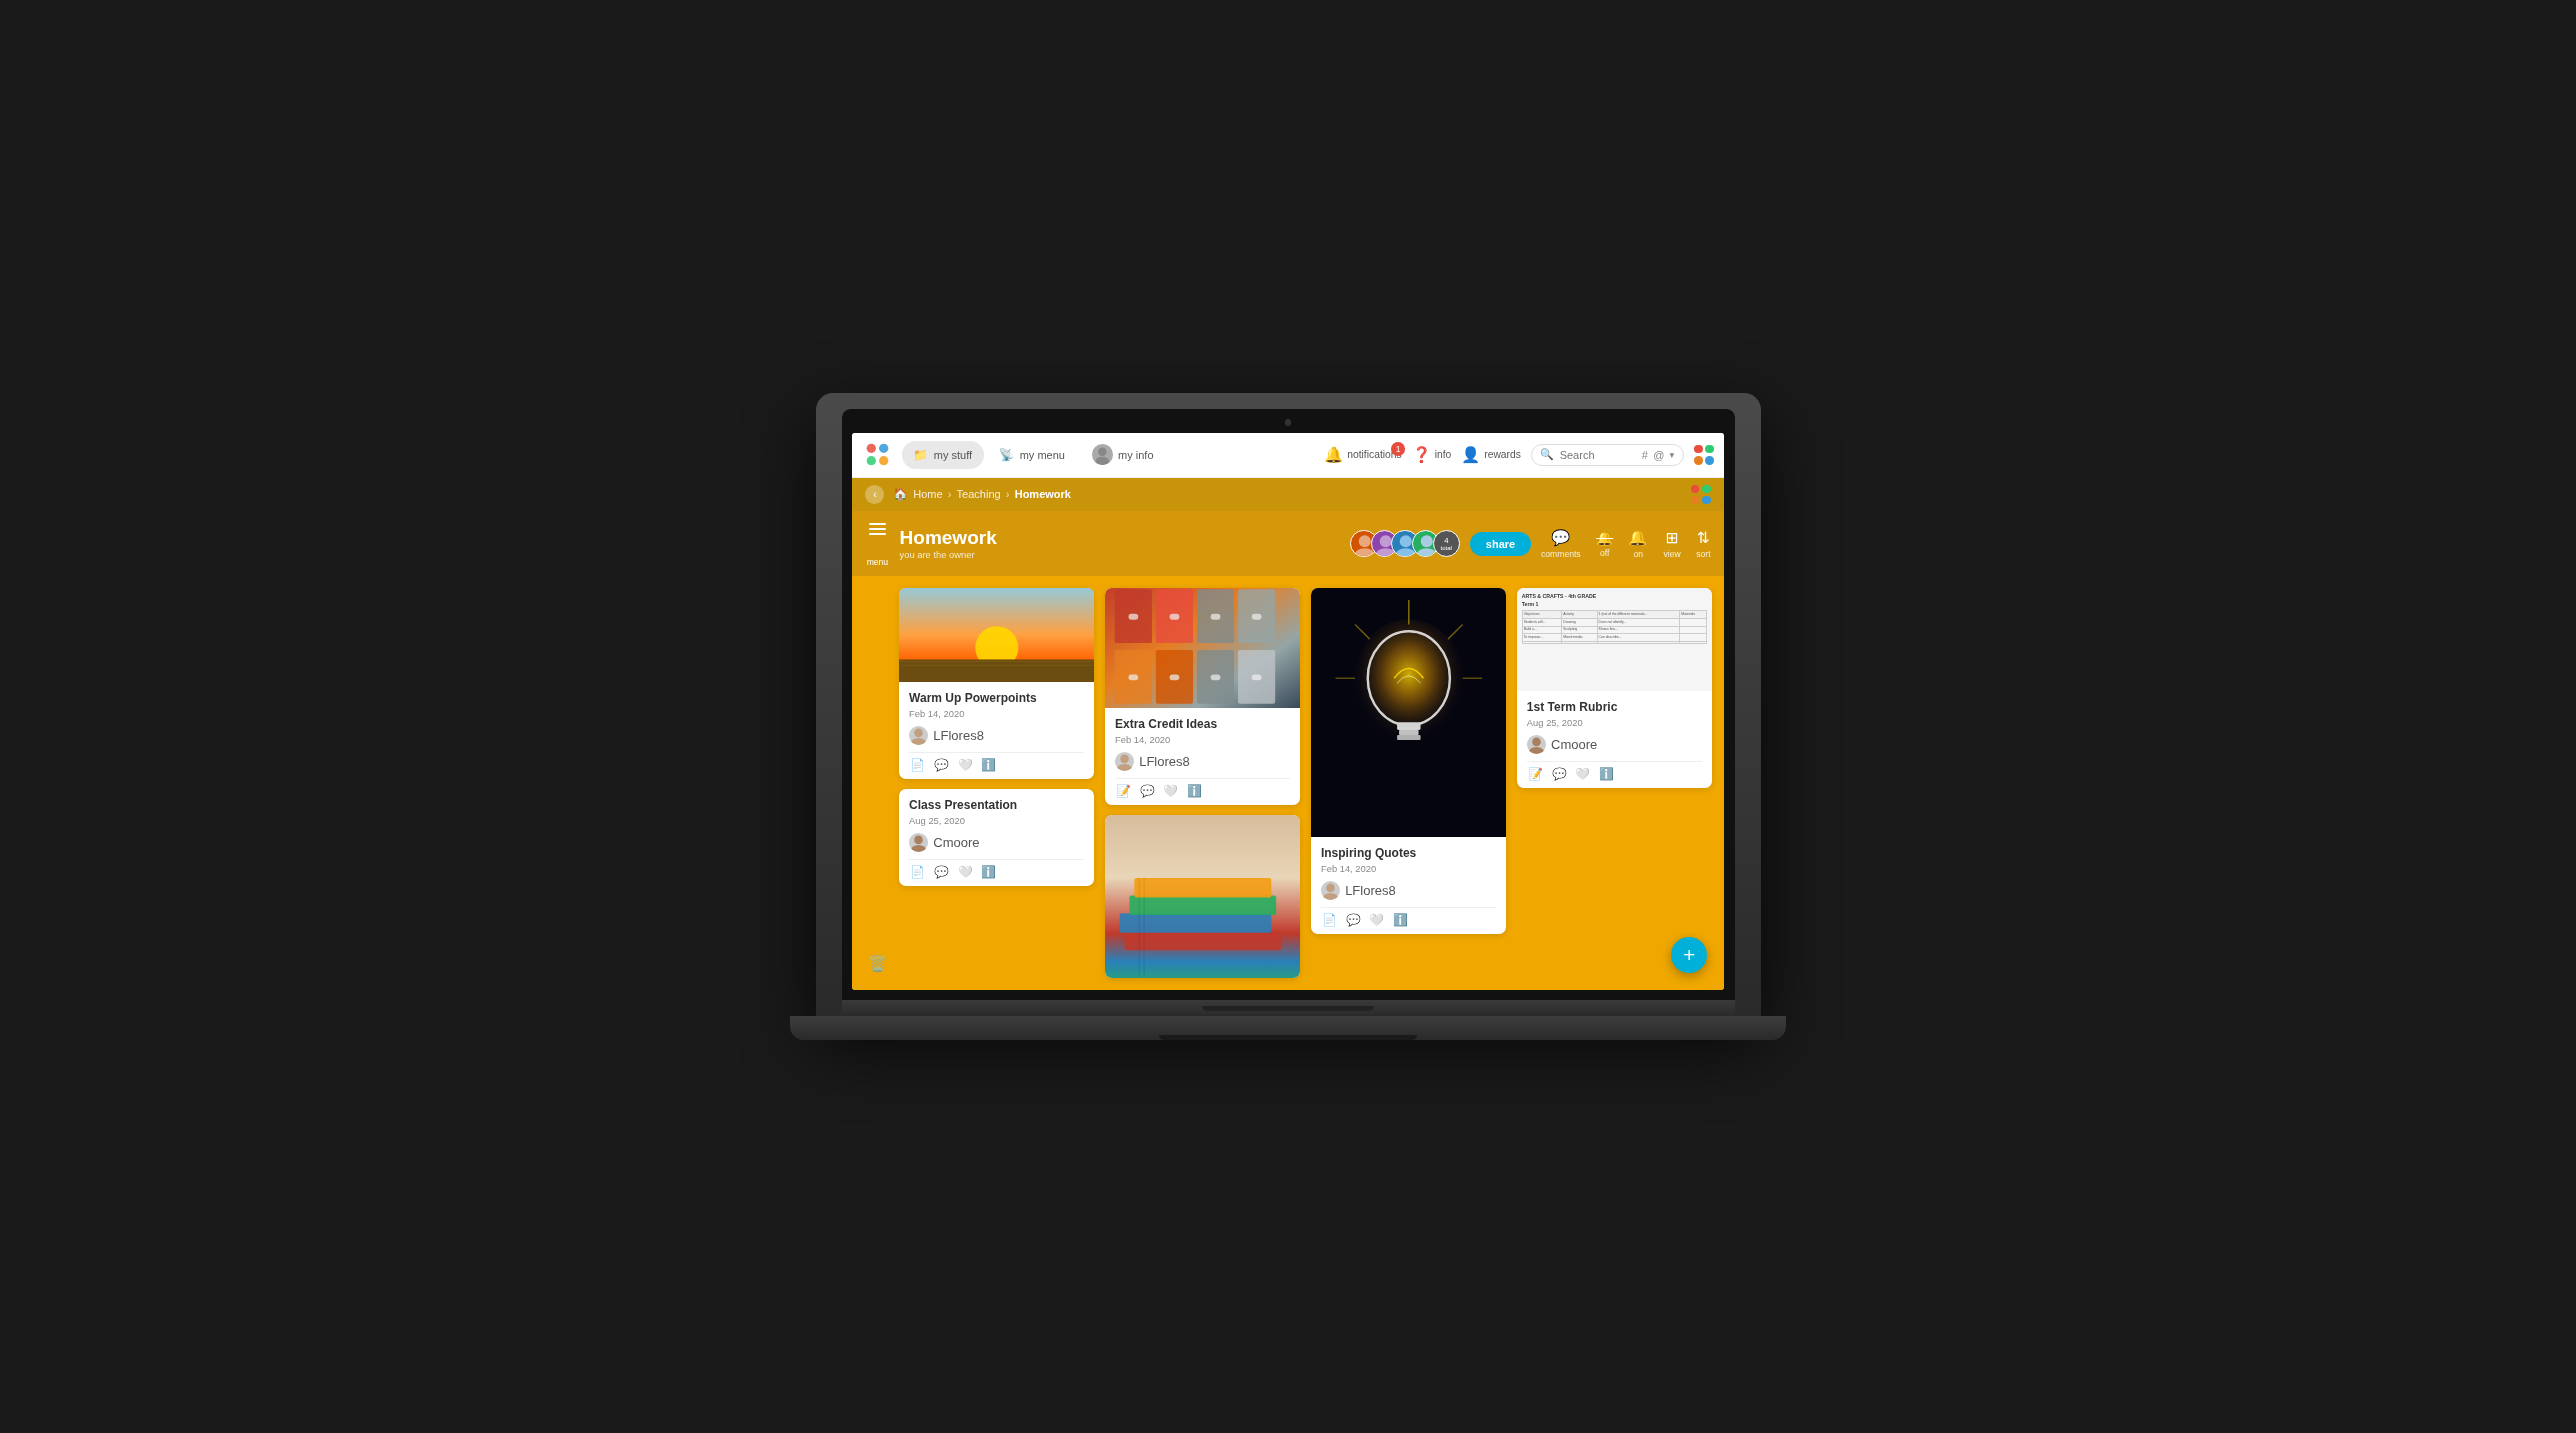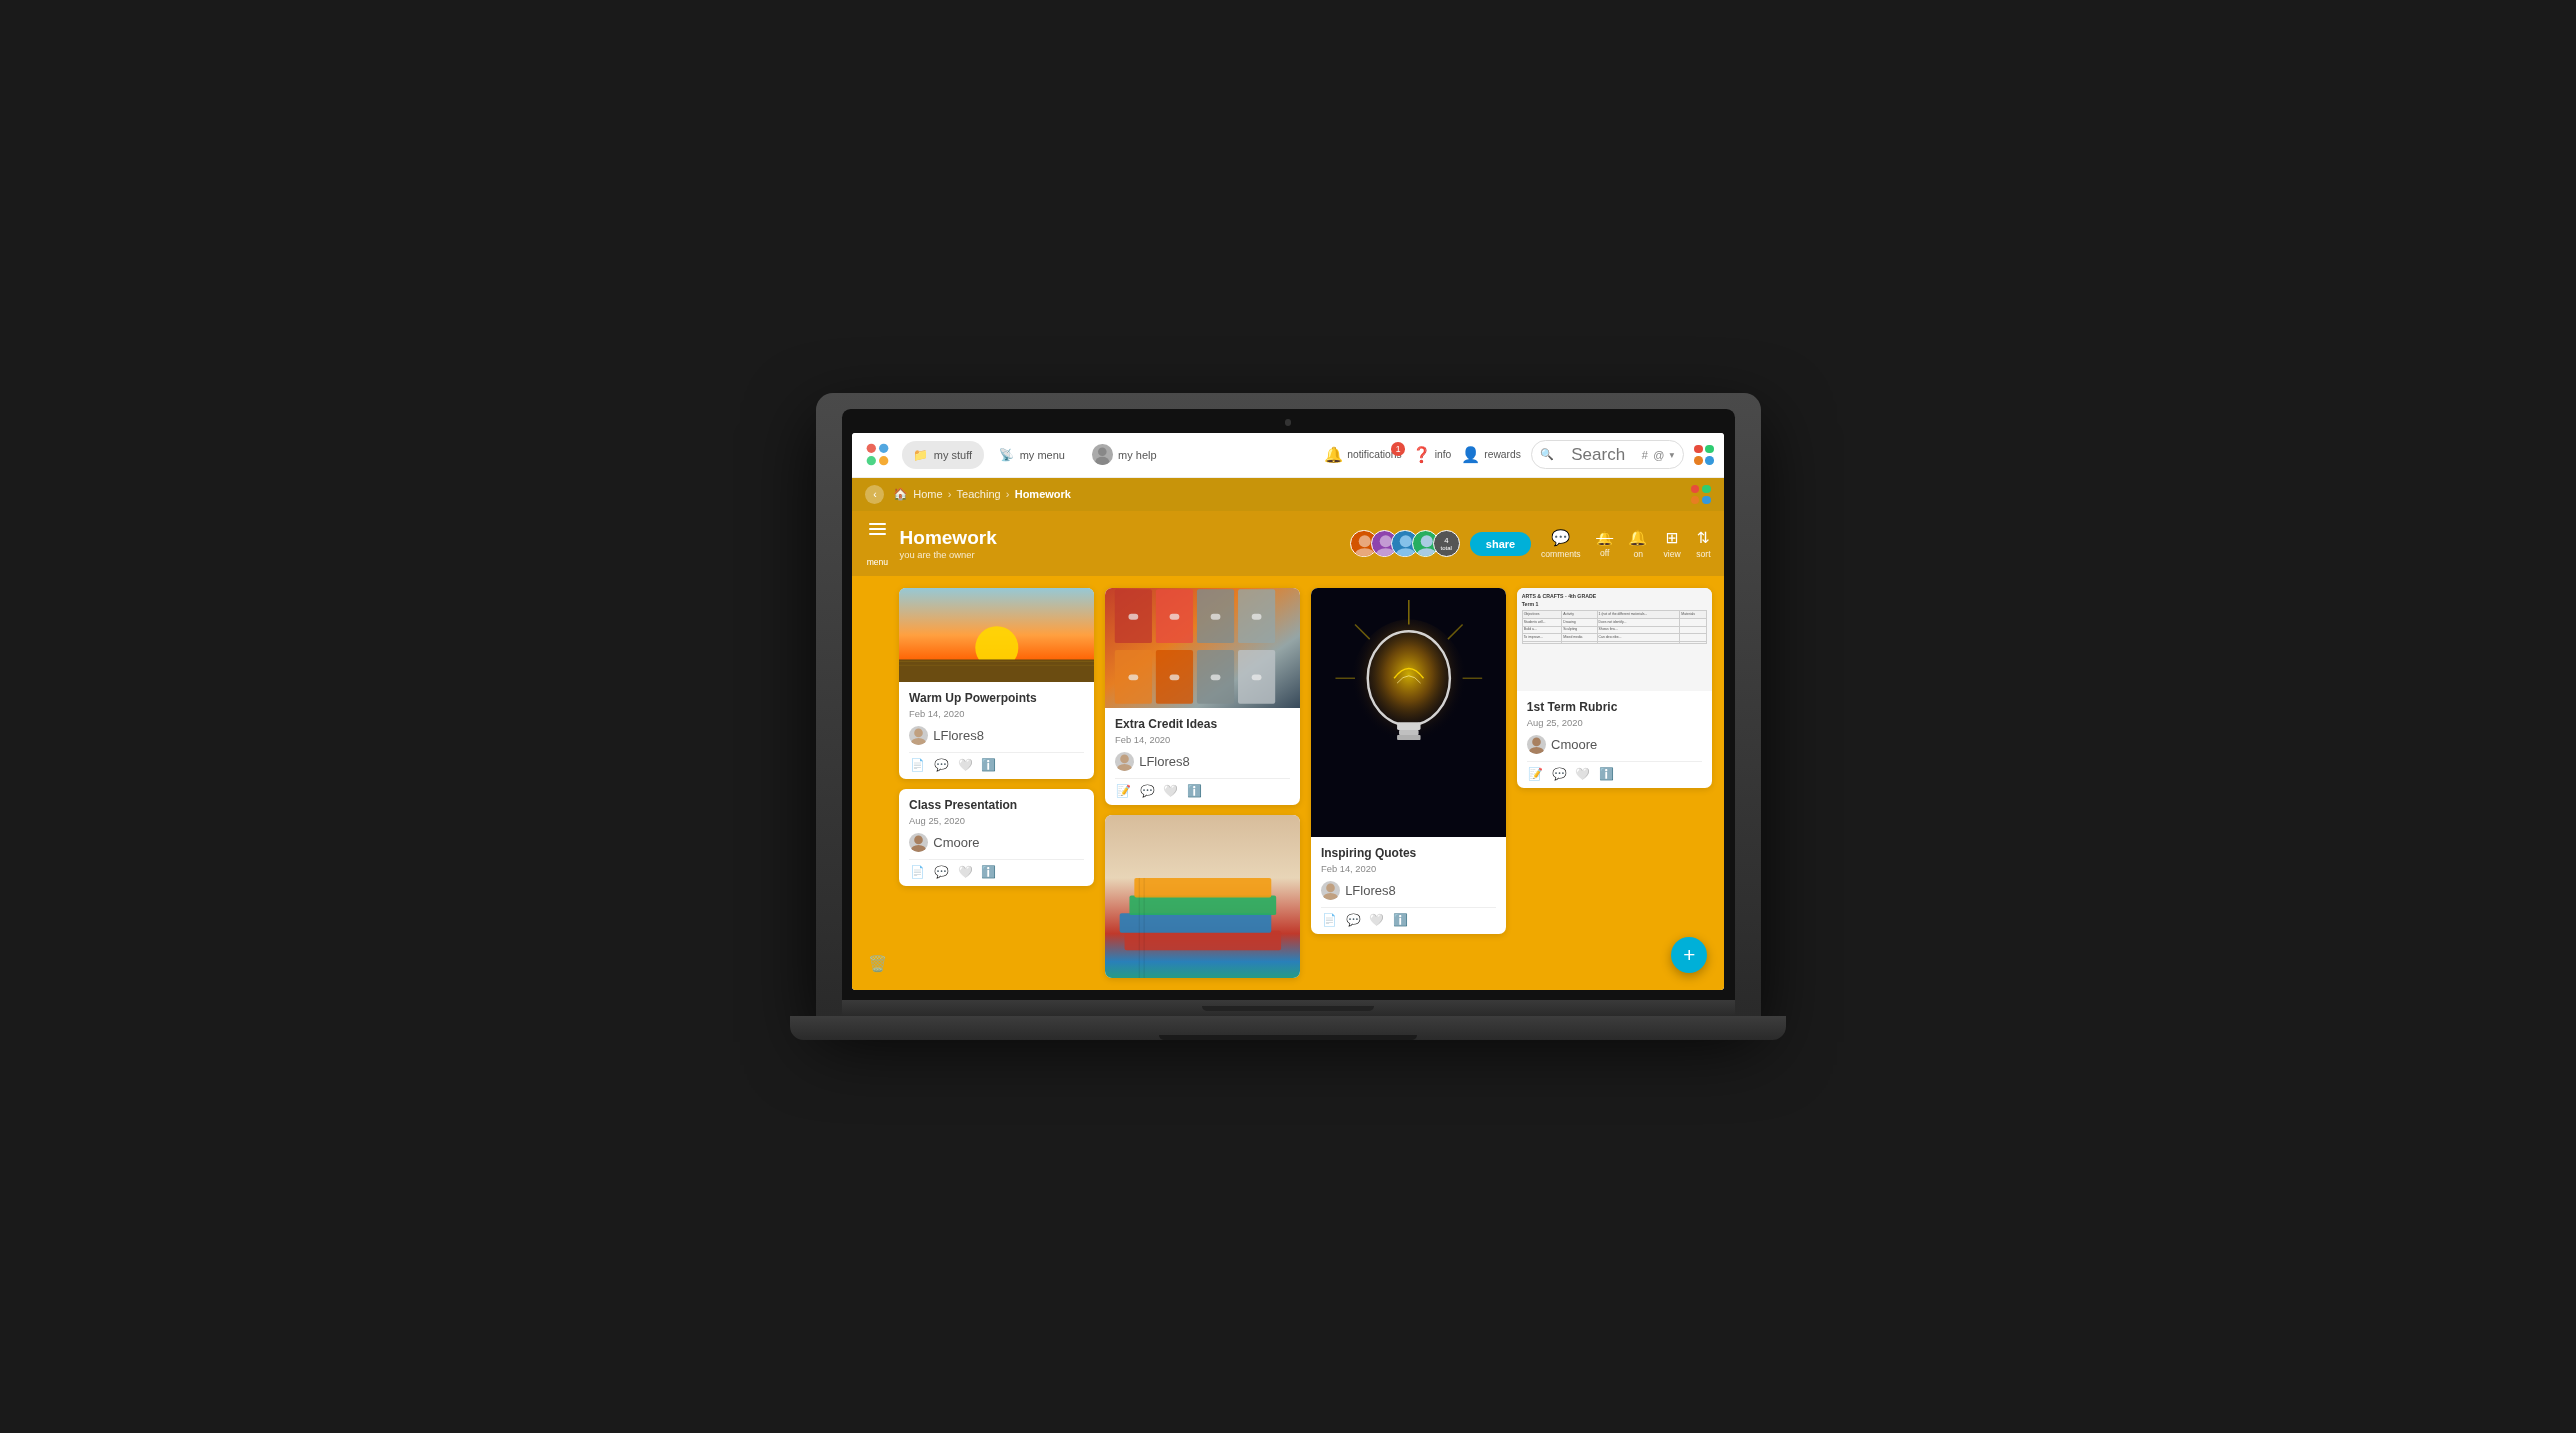--- a/index.html
+++ b/index.html
@@ -109,24 +109,23 @@
       border-radius: 17px;
       padding: 3.4px 8.6px;
       gap: 5.2px;
       font-size: 11px;
       color: #888;
       background: #fff;
     }
     .search-box input {
       border: none;
       outline: none;
-      font-size: 17px;
+      font-size: 11px;
       color: #333;
       width: 77px;
-      text-align: center;
     }
 
     
     .breadcrumb-bar {
       display: flex;
       align-items: center;
       background: #c8940a;
       padding: 6.9px 13.7px;
       gap: 5.2px;
       font-size: 11px;
@@ -441,21 +440,21 @@
               <span class="nav-tab-icon">📡</span>
               <span>my menu</span>
             </div>
             <div class="nav-tab">
               <span style="display:inline-block;width:20.6px;height:20.6px;border-radius:50%;background:#aaa;overflow:hidden;">
                 <svg viewBox="0 0 24 24" width="20.6" height="20.6">
                     <circle cx="12" cy="9" r="5" fill="#888"></circle>
                     <ellipse cx="12" cy="20" rx="8" ry="5" fill="#888"></ellipse>
                   </svg>
               </span>
-              <span>my help</span>
+              <span>my info</span>
             </div>
           </div>
 
           <div class="nav-right">
             <div class="nav-right-item notif-wrap">
               <span style="font-size:15.5px;">🔔</span>
               <span class="notif-badge">1</span>
               <span>notifications</span>
             </div>
             <div class="nav-right-item">

